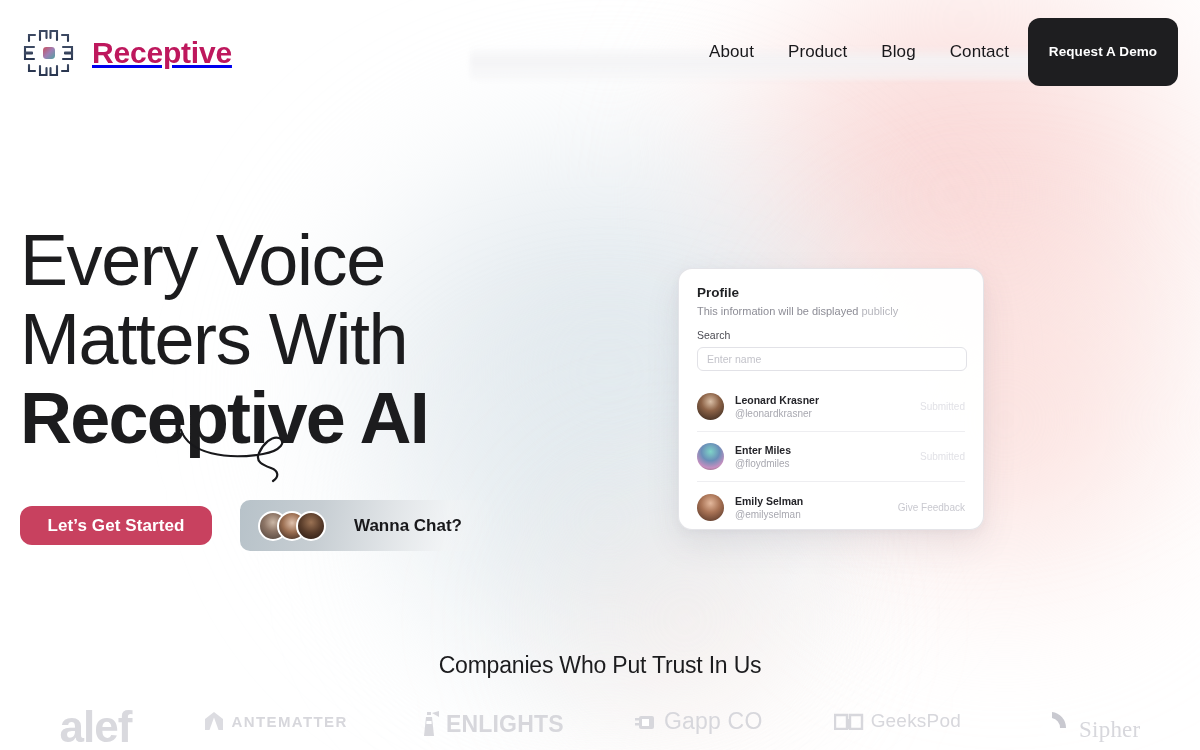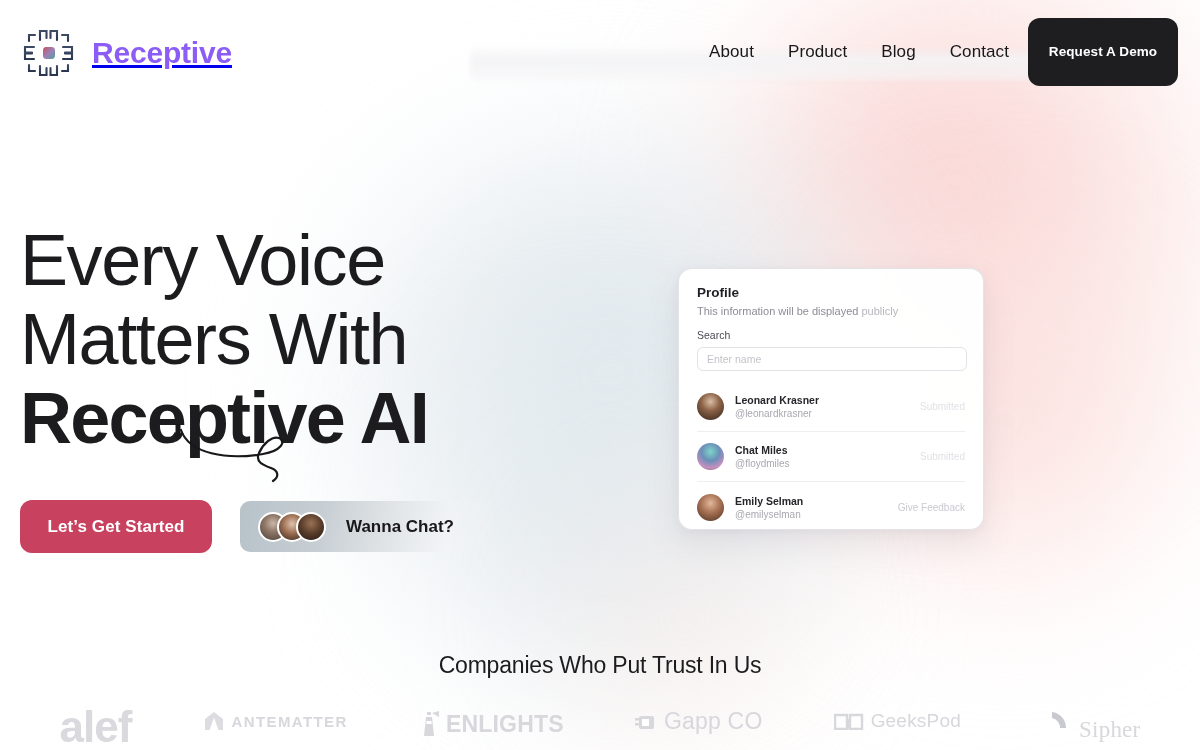--- a/index.html
+++ b/index.html
@@ -43,21 +43,21 @@
   .nav-band{
     position:absolute; left:470px; top:46px; width:660px; height:34px;
     background:linear-gradient(180deg, rgba(246,246,247,0.0) 0%, rgba(243,243,245,0.9) 40%, rgba(247,247,249,0.5) 100%);
     border-radius:4px; filter:blur(2px);
   }
   .brand{
     position:absolute; left:18px; top:26px; display:flex; align-items:center; gap:12px;
   }
   .brand-mark{ width:62px; height:54px; display:block; }
   .brand-name{
-    font-size:30px; font-weight:700; letter-spacing:-0.2px; color:#8b5cf6;
+    font-size:30px; font-weight:700; letter-spacing:-0.2px; color:#be185d;
   }
   .nav{
     position:absolute; right:22px; top:18px; display:flex; align-items:center; gap:0px;
   }
   .nav a{
     font-size:17px; color:#18181b; text-decoration:none; padding:0 17px; letter-spacing:0.1px;
     line-height:68px; display:block;
   }
   .demo-btn{
     margin-left:2px; background:#1e1e20; color:#fff; border:none; border-radius:12px;
@@ -70,28 +70,28 @@
   .hero-title{
     position:absolute; left:20px; top:221px; width:620px;
     font-size:72px; line-height:79px; font-weight:300; letter-spacing:-1.4px;
     color:#1c1c1e;
   }
   .hero-title .bold{ font-weight:800; letter-spacing:-1.8px; }
   .squiggle{ position:absolute; left:175px; top:424px; width:140px; height:62px; }
 
   .cta-row{ position:absolute; left:20px; top:500px; display:flex; align-items:center; gap:28px; }
   .btn-primary{
-    width:192px; height:53px; border:none; border-radius:12px; background:#c8415f;
+    width:192px; height:39px; border:none; border-radius:12px; background:#c8415f;
     color:#fff; font-size:17px; font-weight:700; letter-spacing:0.1px; cursor:pointer;
     font-family:"Liberation Sans", sans-serif;
   }
   .chat-pill{
     position:relative; width:250px; height:51px; border-radius:10px;
     background:linear-gradient(100deg, #b7c2c9 0%, #c7ced3 32%, #dfe3e6 58%, rgba(243,244,245,0.45) 82%, rgba(255,255,255,0) 100%);
-    display:flex; align-items:center; padding-left:18px; gap:20px; cursor:pointer;
+    display:flex; align-items:center; padding-left:18px; gap:28px; cursor:pointer;
   }
   .avatars{ display:flex; }
   .avatars .av{
     width:30px; height:30px; border-radius:50%; border:2.5px solid #fff; margin-left:-11px;
     background-size:cover; position:relative;
   }
   .avatars .av:first-child{ margin-left:0; }
   .chat-label{ font-size:17px; font-weight:700; color:#18181b; white-space:nowrap; }
 
   
@@ -246,21 +246,21 @@
       <div class="row-info">
         <div class="row-name">Leonard Krasner</div>
         <div class="row-handle">@leonardkrasner</div>
       </div>
       <div class="row-action faint">Submitted</div>
     </div>
 
     <div class="row">
       <div class="row-av" style="background:radial-gradient(circle at 50% 32%, #7fd4c8 0%, #6a8fb8 40%, #c78fc0 72%, #5c4434 100%)"></div>
       <div class="row-info">
-        <div class="row-name">Chat Miles</div>
+        <div class="row-name">Enter Miles</div>
         <div class="row-handle">@floydmiles</div>
       </div>
       <div class="row-action faint">Submitted</div>
     </div>
 
     <div class="row">
       <div class="row-av" style="background:radial-gradient(circle at 50% 34%, #e3b89c 0%, #a97355 42%, #4b2e22 100%)"></div>
       <div class="row-info">
         <div class="row-name">Emily Selman</div>
         <div class="row-handle">@emilyselman</div>

